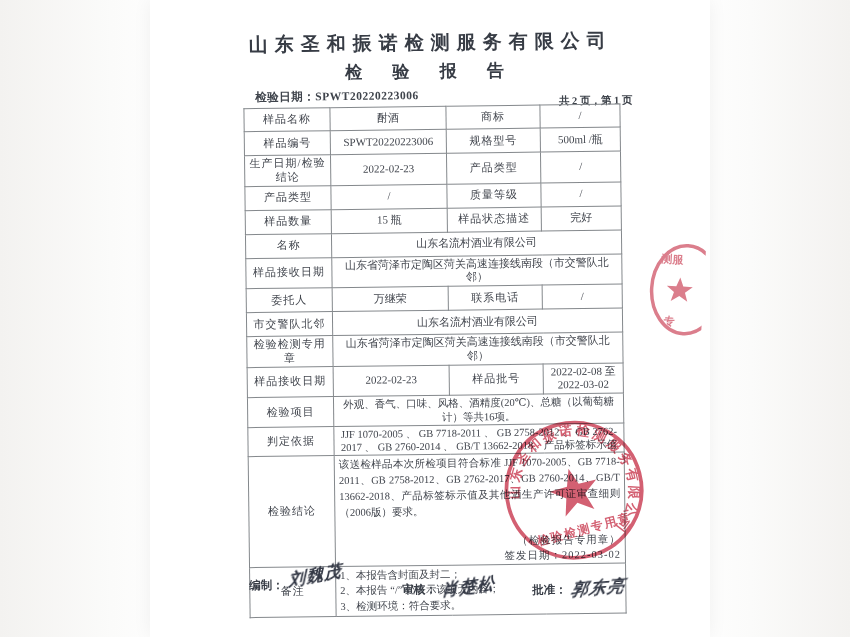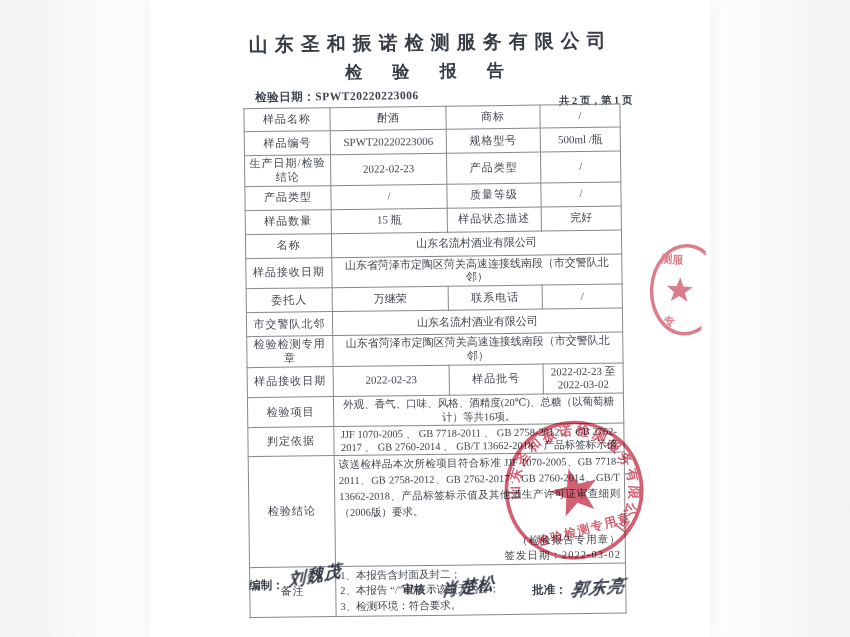--- a/index.html
+++ b/index.html
@@ -128,21 +128,21 @@
       <td class="ctr" colspan="3">山东名流村酒业有限公司</td>
     </tr>
     <tr style="height:26px">
       <td class="lbl">检验检测专用章</td>
       <td class="ctr" colspan="3">山东省菏泽市定陶区菏关高速连接线南段（市交警队北邻）</td>
     </tr>
     <tr style="height:28px">
       <td class="lbl">样品接收日期</td>
       <td class="ctr">2022-02-23</td>
       <td class="lbl">样品批号</td>
-      <td class="ctr">2022-02-23 至 2022-03-02</td>
+      <td class="ctr">2022-02-08 至 2022-03-02</td>
     </tr>
     <tr style="height:30px">
       <td class="lbl">检验项目</td>
       <td class="txt" colspan="3">外观、香气、口味、风格、酒精度(20℃)、总糖（以葡萄糖计）等共16项。</td>
     </tr>
     <tr style="height:28px">
       <td class="lbl">判定依据</td>
       <td class="txt" colspan="3">JJF 1070-2005 、 GB 7718-2011 、 GB 2758-2012 、 GB 2762-2017 、 GB 2760-2014 、 GB/T 13662-2018、产品标签标示值</td>
     </tr>
     <tr style="height:86px">

